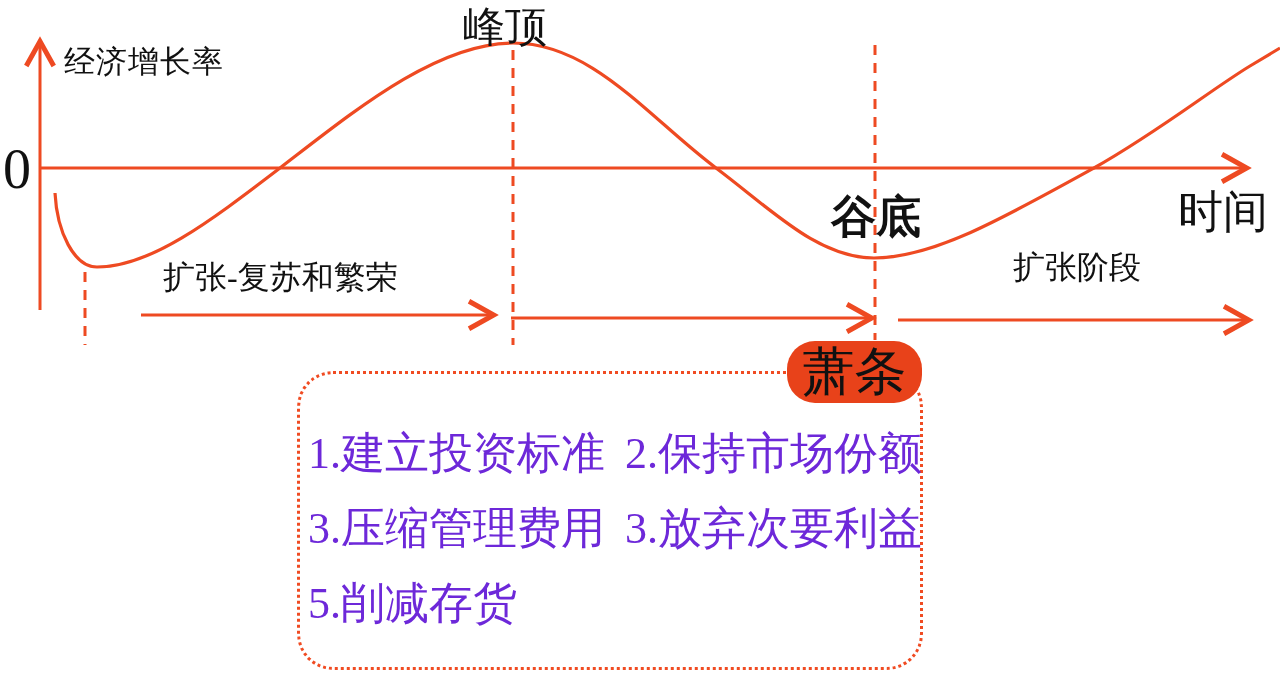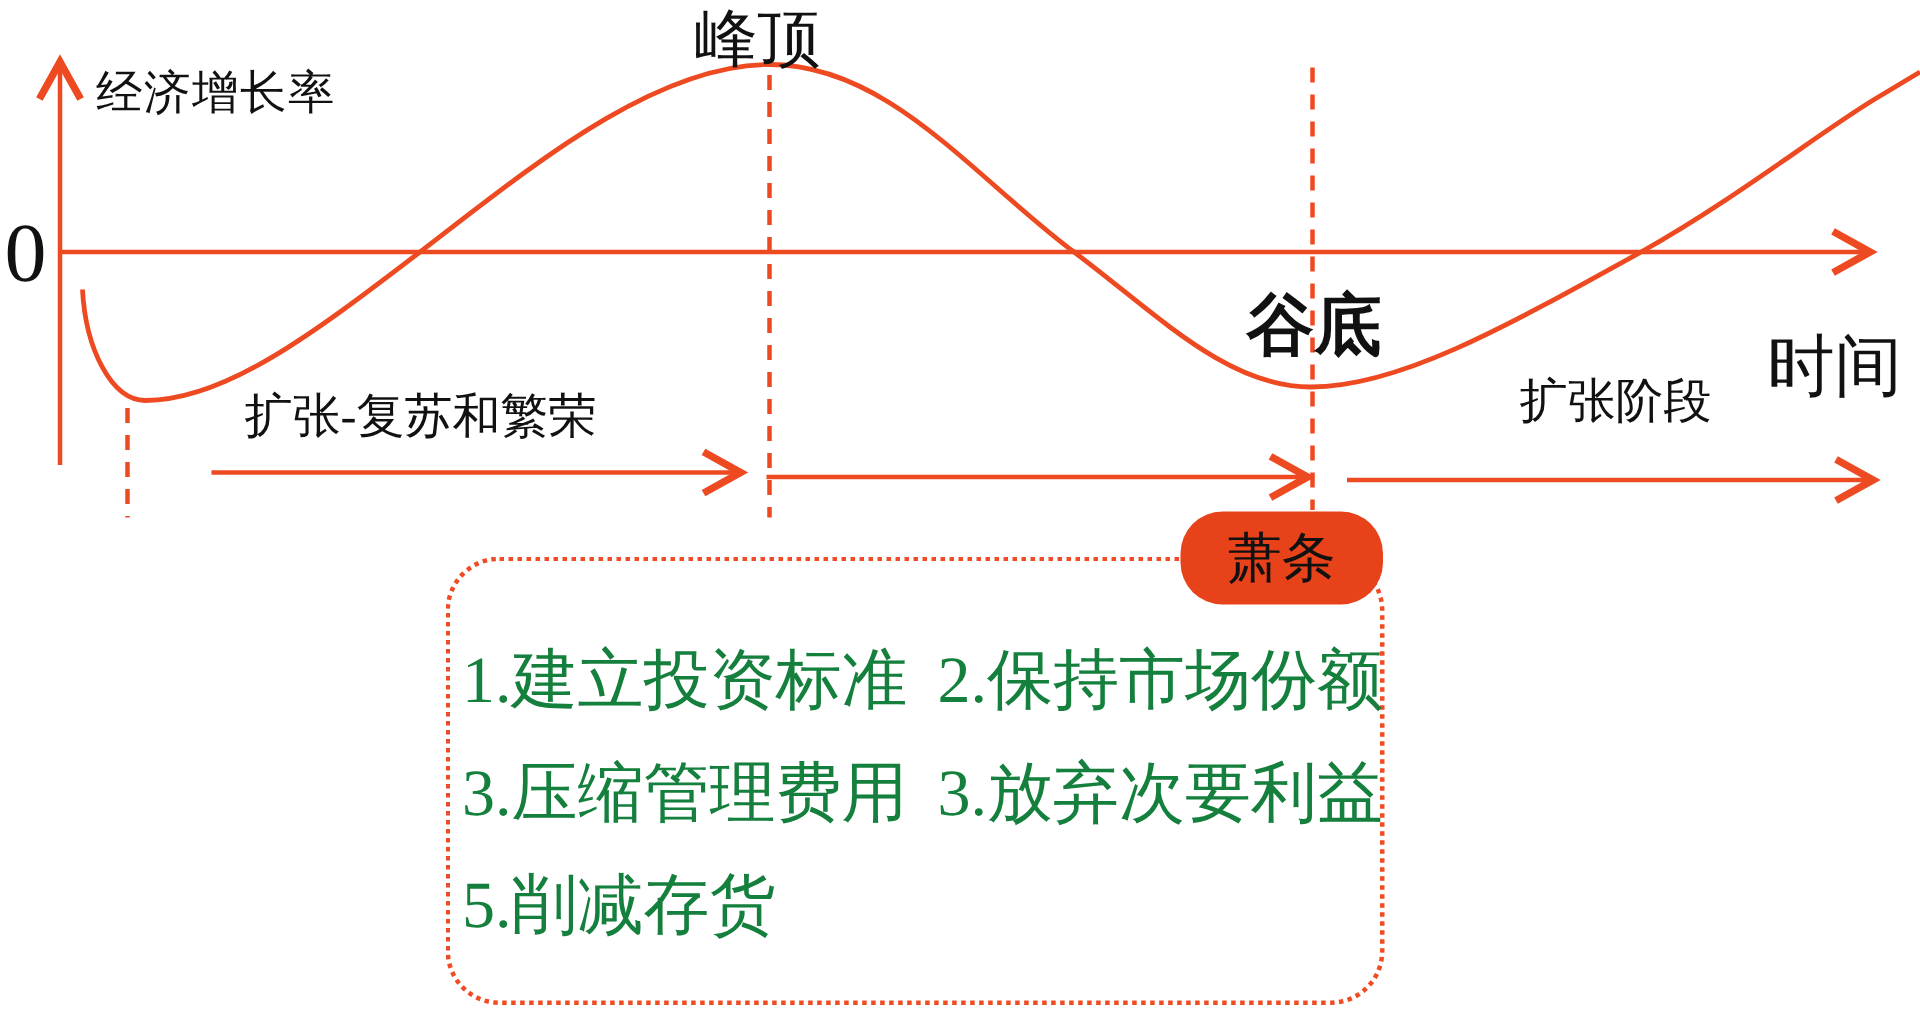--- a/index.html
+++ b/index.html
@@ -13,60 +13,60 @@
   #diagram-svg{position:absolute;left:0;top:0;z-index:1;}
   .lbl{
     position:absolute;
     color:#111111;
     white-space:nowrap;
     z-index:2;
     line-height:1;
   }
   .axis-zero{left:3px;top:141px;font-size:56px;}
   .y-axis-label{left:64px;top:46px;font-size:31px;letter-spacing:1px;}
-  .x-axis-label{left:1178px;top:190px;font-size:45px;margin-top:32px;}
+  .x-axis-label{left:1178px;top:190px;font-size:45px;}
   .peak-label{left:463px;top:6px;font-size:42px;}
   .trough-label{left:831px;top:195px;font-size:45px;font-weight:bold;}
   .phase-label{font-size:32px;}
   .phase-1{left:163px;top:261px;}
   .phase-2{left:540px;top:266px;}
   .phase-3{left:1013px;top:251px;}
   .strategy-box{
     position:absolute;
     left:297px;top:371px;
     width:620px;height:293px;
     border:3px dotted #F04B22;
     border-radius:36px;
     z-index:2;
     background:transparent;
   }
   .strategy-item{
     position:absolute;
-    color:#15803d;
+    color:#6d28d9;
     font-size:44px;
     line-height:1;
     z-index:3;
     white-space:nowrap;
   }
   .item-1{left:308px;top:432px;}
   .item-2{left:625px;top:432px;}
   .item-3{left:308px;top:507px;}
   .item-4{left:625px;top:507px;}
   .item-5{left:308px;top:582px;}
   .item-6{left:625px;top:582px;}
   .depression-badge{
     position:absolute;
     left:787px;top:341px;
     width:135px;height:62px;
     background:#E8421A;
     border-radius:28px;
     z-index:4;
     display:flex;align-items:center;justify-content:center;
     color:#111111;
-    font-size:36px;
+    font-size:52px;
     text-align:center;
   }
 </style>
 </head>
 <body>
 
 <div id="stage">
 
   <svg id="diagram-svg" width="1280" height="689" viewBox="0 0 1280 689">
     <defs>

